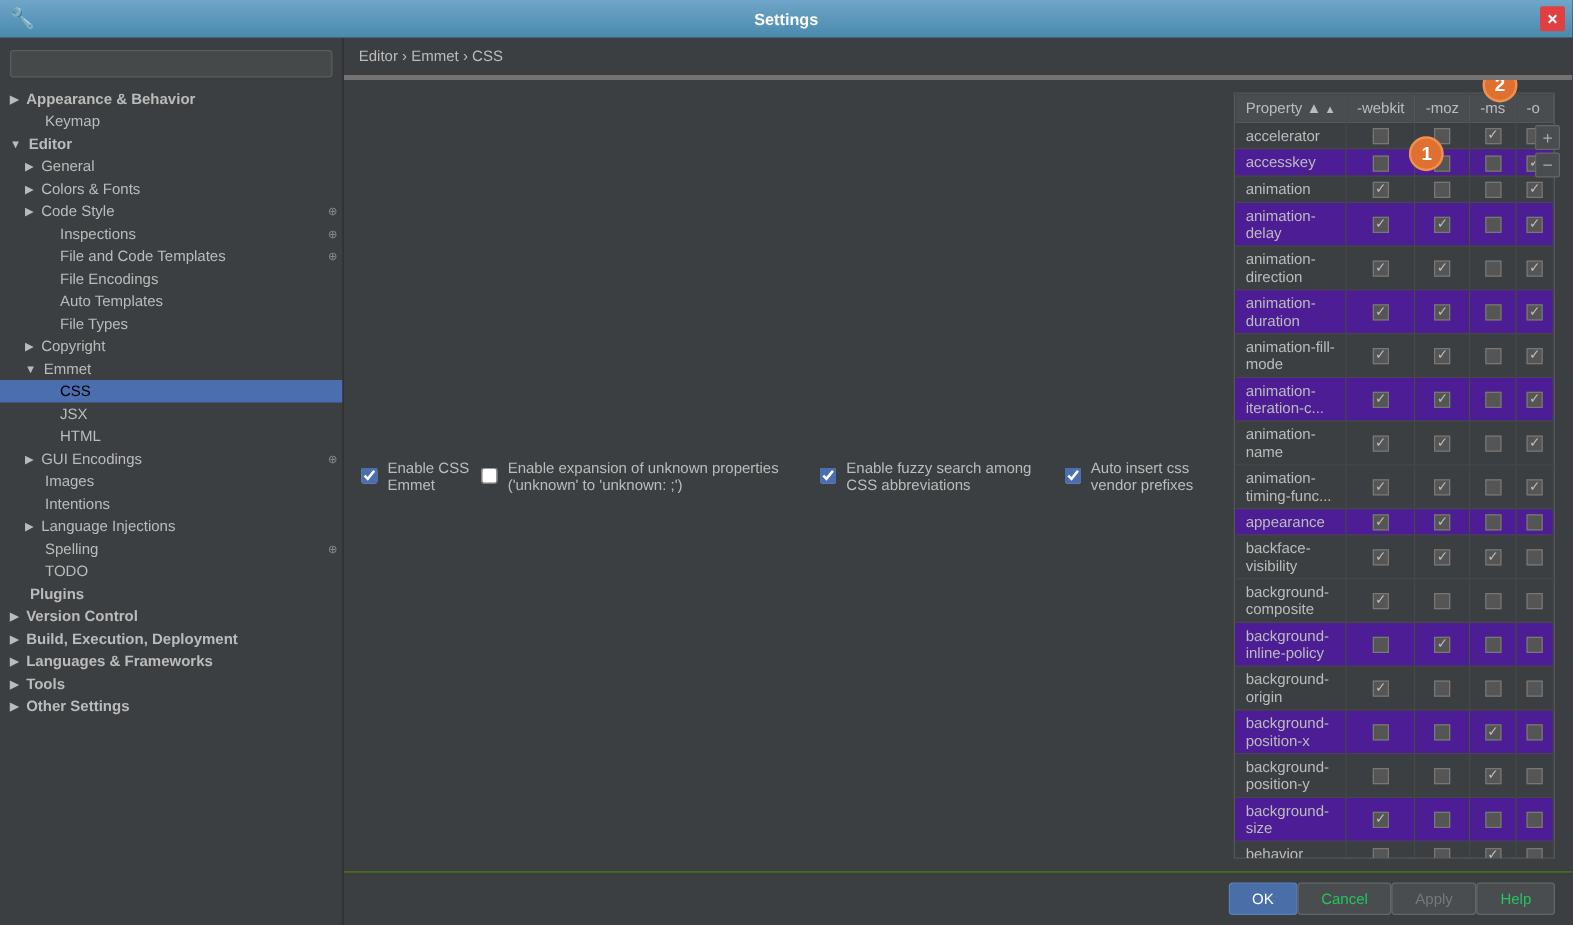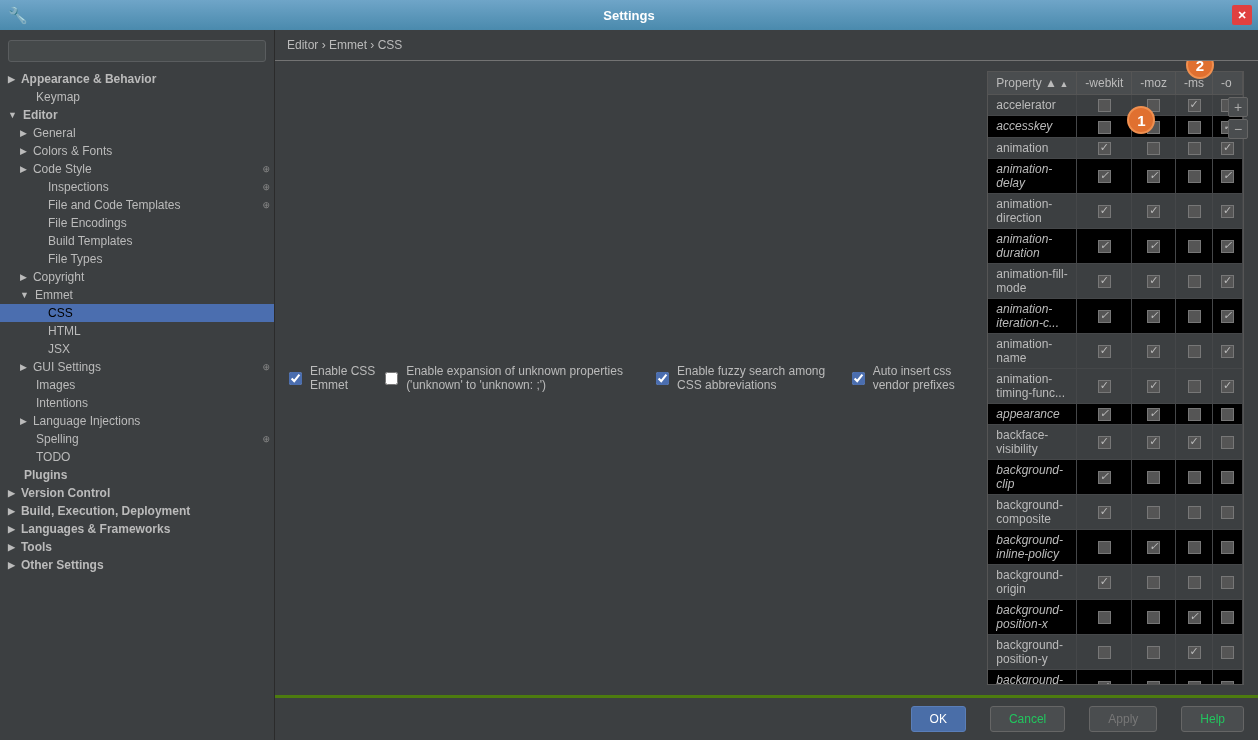--- a/index.html
+++ b/index.html
@@ -108,21 +108,21 @@
       flex-direction: column;
       background: #3c3f41;
       overflow: hidden;
     }
 
     
     .breadcrumb {
       padding: 8px 12px;
       font-size: 12px;
       color: #bbbbbb;
-      border-bottom: 1px solid #737373;
+      border-bottom: 4px solid #737373;
     }
 
     
     .settings-content {
       flex: 1;
       padding: 10px 14px;
       overflow-y: auto;
       display: flex;
       gap: 8px;
     }
@@ -171,21 +171,21 @@
     table thead th:first-child {
       width: 170px;
     }
     table thead th.sorted::after {
       content: ' ▲';
       font-size: 9px;
     }
     table tbody tr {
       border-bottom: 1px solid #454749;
     }
-    table tbody tr.alt { background: #000000; font-style: italic; }
+    table tbody tr.alt { background: #4c1d95; }
     table tbody td {
       padding: 3px 8px;
       border-right: 1px solid #454749;
       color: #bbbbbb;
     }
     table tbody td.center {
       text-align: center;
     }
     .cb {
       width: 13px;
@@ -232,24 +232,24 @@
       background: #e07030;
       border: 2px solid #f09050;
       position: absolute;
       z-index: 10;
     }
 
     
     .bottom-bar {
       padding: 8px 14px;
       background: #3c3f41;
-      border-top: 3px solid #4d7c0f;
+      border-top: 1px solid #4d7c0f;
       display: flex;
       justify-content: flex-end;
-      gap: 24px;
+      gap: 0;
       align-items: flex-start;
     }
     .btn {
       padding: 5px 18px;
       font-size: 12px;
       border-radius: 3px;
       cursor: pointer;
       border: 1px solid #666;
       background: #4a4d4f;
       color: #22c55e;
@@ -319,49 +319,49 @@
             <span style="width: 12px; display: inline-block;"></span>
             <span>File and Code Templates</span>
             <span class="ext-icon">⊕</span>
           </div>
           <div class="tree-item level-2">
             <span style="width: 12px; display: inline-block;"></span>
             <span>File Encodings</span>
           </div>
           <div class="tree-item level-2">
             <span style="width: 12px; display: inline-block;"></span>
-            <span>Build Templates</span>
+            <span>Auto Templates</span>
           </div>
           <div class="tree-item level-2">
             <span style="width: 12px; display: inline-block;"></span>
             <span>File Types</span>
           </div>
           <div class="tree-item level-1">
             <span class="arrow">▶</span>
             <span>Copyright</span>
           </div>
           <div class="tree-item level-1">
             <span class="arrow">▼</span>
             <span>Emmet</span>
           </div>
           <div class="tree-item level-2 selected">
             <span style="width: 12px; display: inline-block;"></span>
             <span>CSS</span>
           </div>
           <div class="tree-item level-2">
             <span style="width: 12px; display: inline-block;"></span>
+            <span>JSX</span>
+          </div>
+          <div class="tree-item level-2">
+            <span style="width: 12px; display: inline-block;"></span>
             <span>HTML</span>
           </div>
-          <div class="tree-item level-2">
-            <span style="width: 12px; display: inline-block;"></span>
-            <span>JSX</span>
-          </div>
-          <div class="tree-item level-1">
-            <span class="arrow">▶</span>
-            <span>GUI Settings</span>
+          <div class="tree-item level-1">
+            <span class="arrow">▶</span>
+            <span>GUI Encodings</span>
             <span class="ext-icon">⊕</span>
           </div>
           <div class="tree-item level-1">
             <span style="width: 12px; display: inline-block;"></span>
             <span>Images</span>
           </div>
           <div class="tree-item level-1">
             <span style="width: 12px; display: inline-block;"></span>
             <span>Intentions</span>
           </div>
@@ -527,27 +527,20 @@
                     <td class="center"><span class="cb"></span></td>
                     <td class="center"><span class="cb"></span></td>
                   </tr>
                   <tr>
                     <td>backface-visibility</td>
                     <td class="center"><span class="cb checked"></span></td>
                     <td class="center"><span class="cb checked"></span></td>
                     <td class="center"><span class="cb checked"></span></td>
                     <td class="center"><span class="cb"></span></td>
                   </tr>
-                  <tr class="alt">
-                    <td>background-clip</td>
-                    <td class="center"><span class="cb checked"></span></td>
-                    <td class="center"><span class="cb"></span></td>
-                    <td class="center"><span class="cb"></span></td>
-                    <td class="center"><span class="cb"></span></td>
-                  </tr>
                   <tr>
                     <td>background-composite</td>
                     <td class="center"><span class="cb checked"></span></td>
                     <td class="center"><span class="cb"></span></td>
                     <td class="center"><span class="cb"></span></td>
                     <td class="center"><span class="cb"></span></td>
                   </tr>
                   <tr class="alt">
                     <td>background-inline-policy</td>
                     <td class="center"><span class="cb"></span></td>

